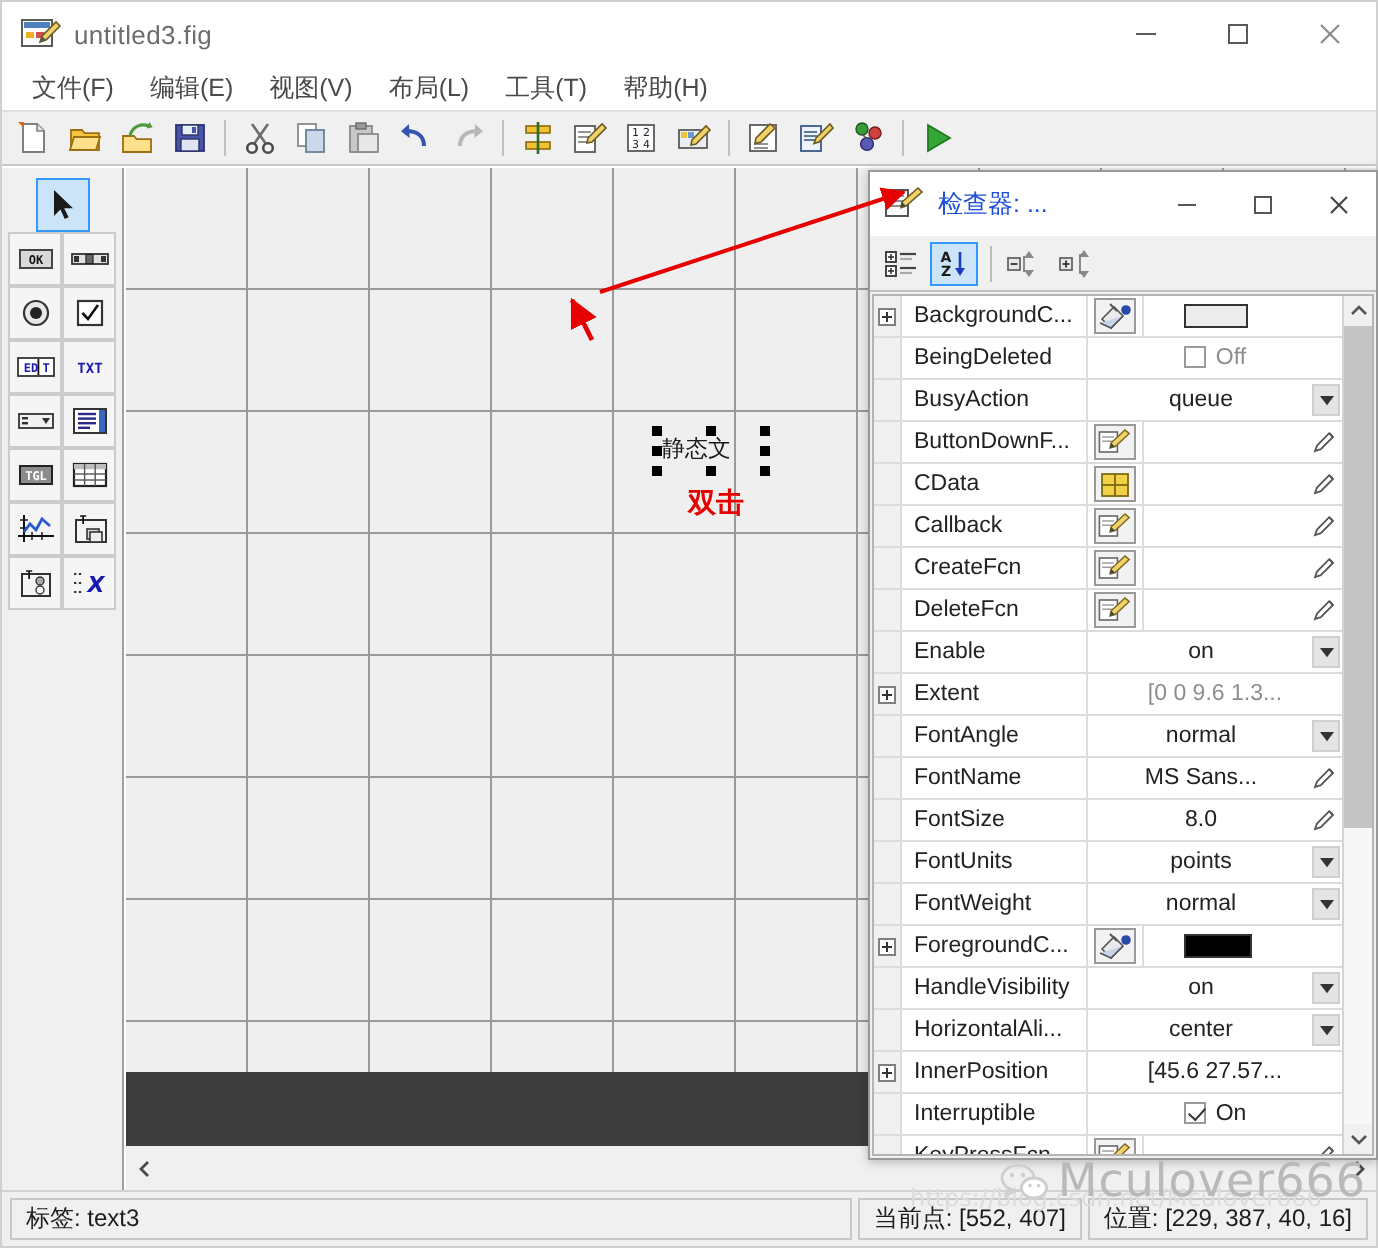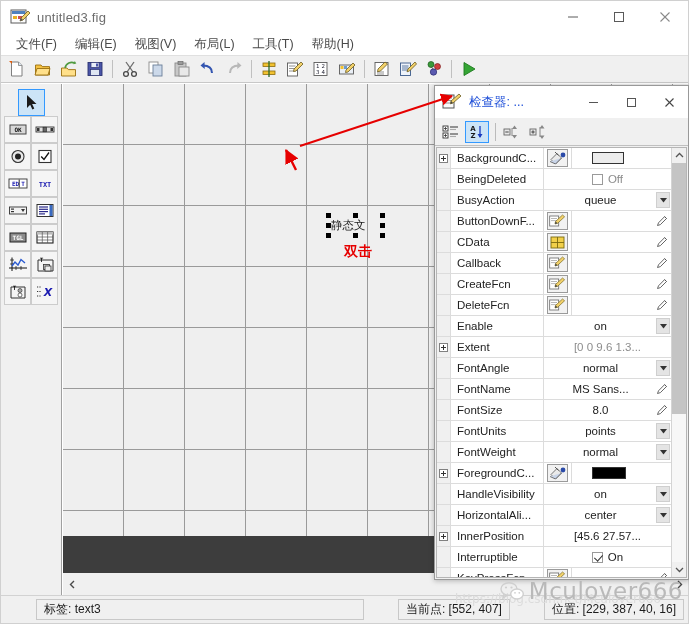--- a/index.html
+++ b/index.html
@@ -245,21 +245,21 @@
   
   .statusbar {
     height:28px; flex:0 0 28px; background:#f0f0f0;
     border-top:1px solid #d2d2d2;
     display:flex; align-items:stretch; padding:3px 4px;
     position:relative; z-index:10;
   }
   .status-cell {
     border:1px solid #c8c8c8; background:#f0f0f0;
     display:flex; align-items:center; padding:0 7px;
-    font-size:12px; color:#1c1c1c; white-space:nowrap;margin-left:31px;
+    font-size:12px; color:#1c1c1c; white-space:nowrap;
   }
   .status-cell.flexgrow { flex:1 1 auto; margin-right:3px; }
   .status-cell.fixed { margin-right:3px; }
 
   
   #annot-svg {
     position:absolute; left:0; top:0; width:689px; height:624px;
     pointer-events:none; z-index:60;
   }
 

